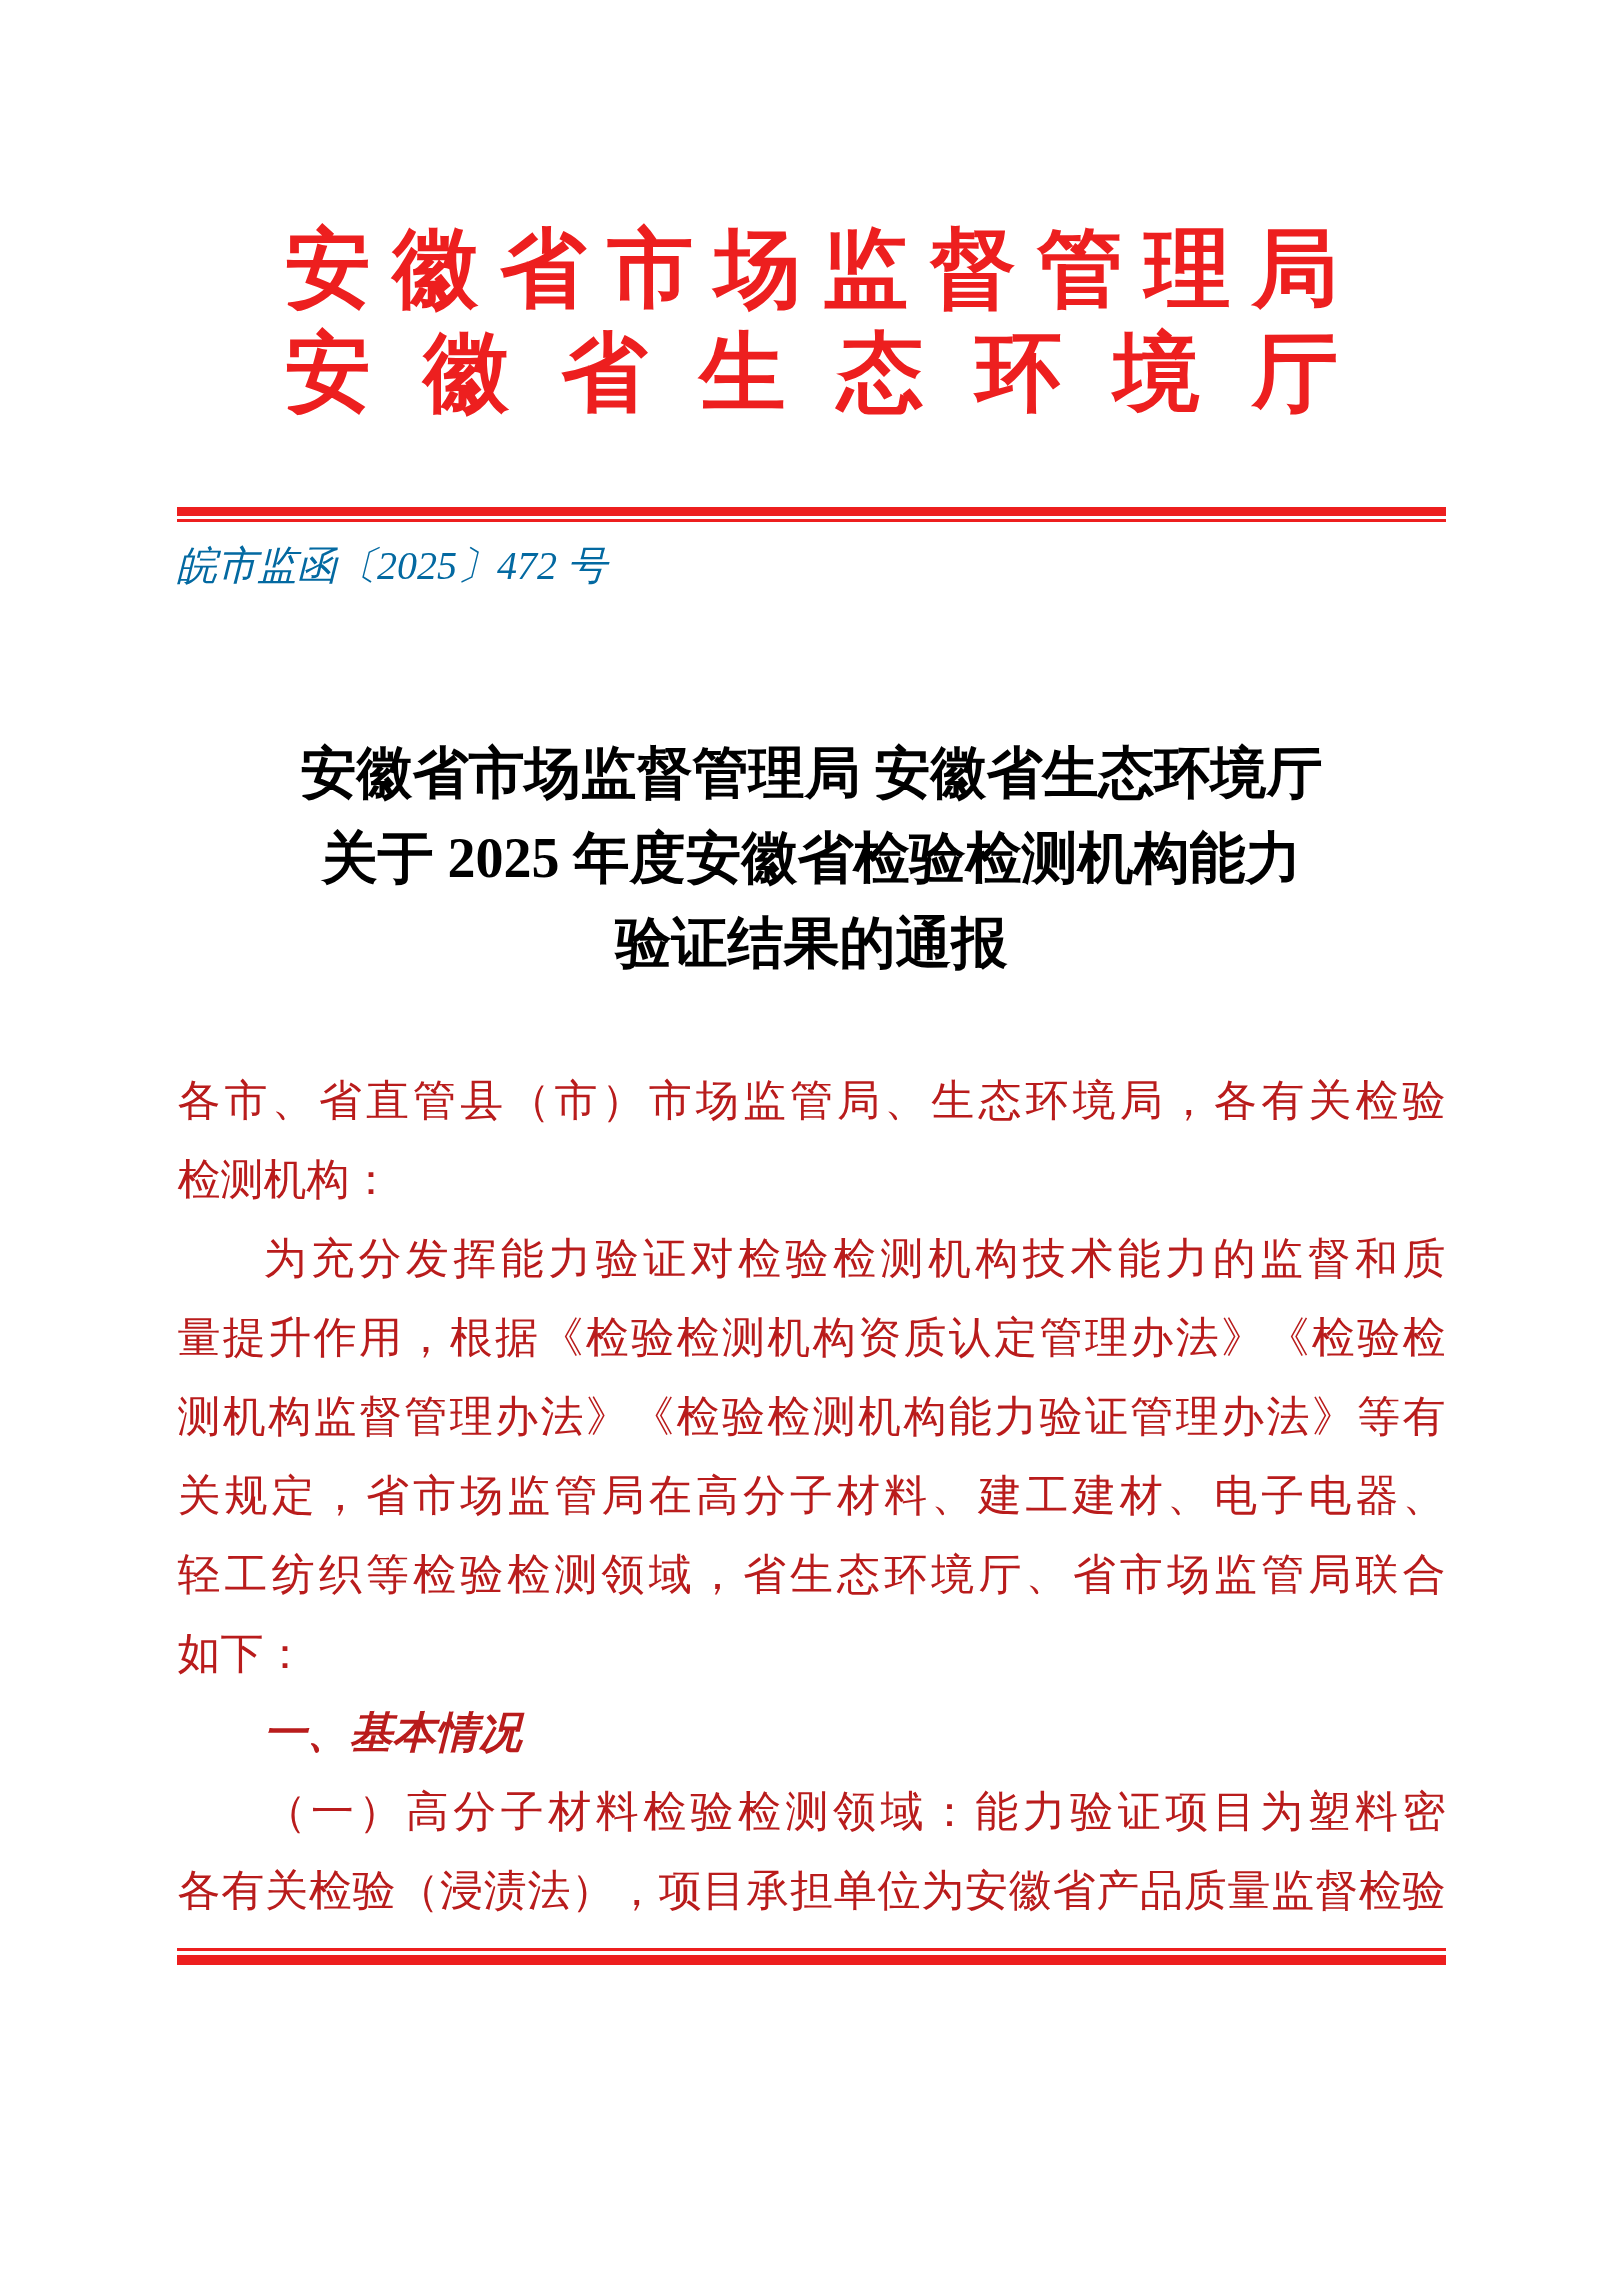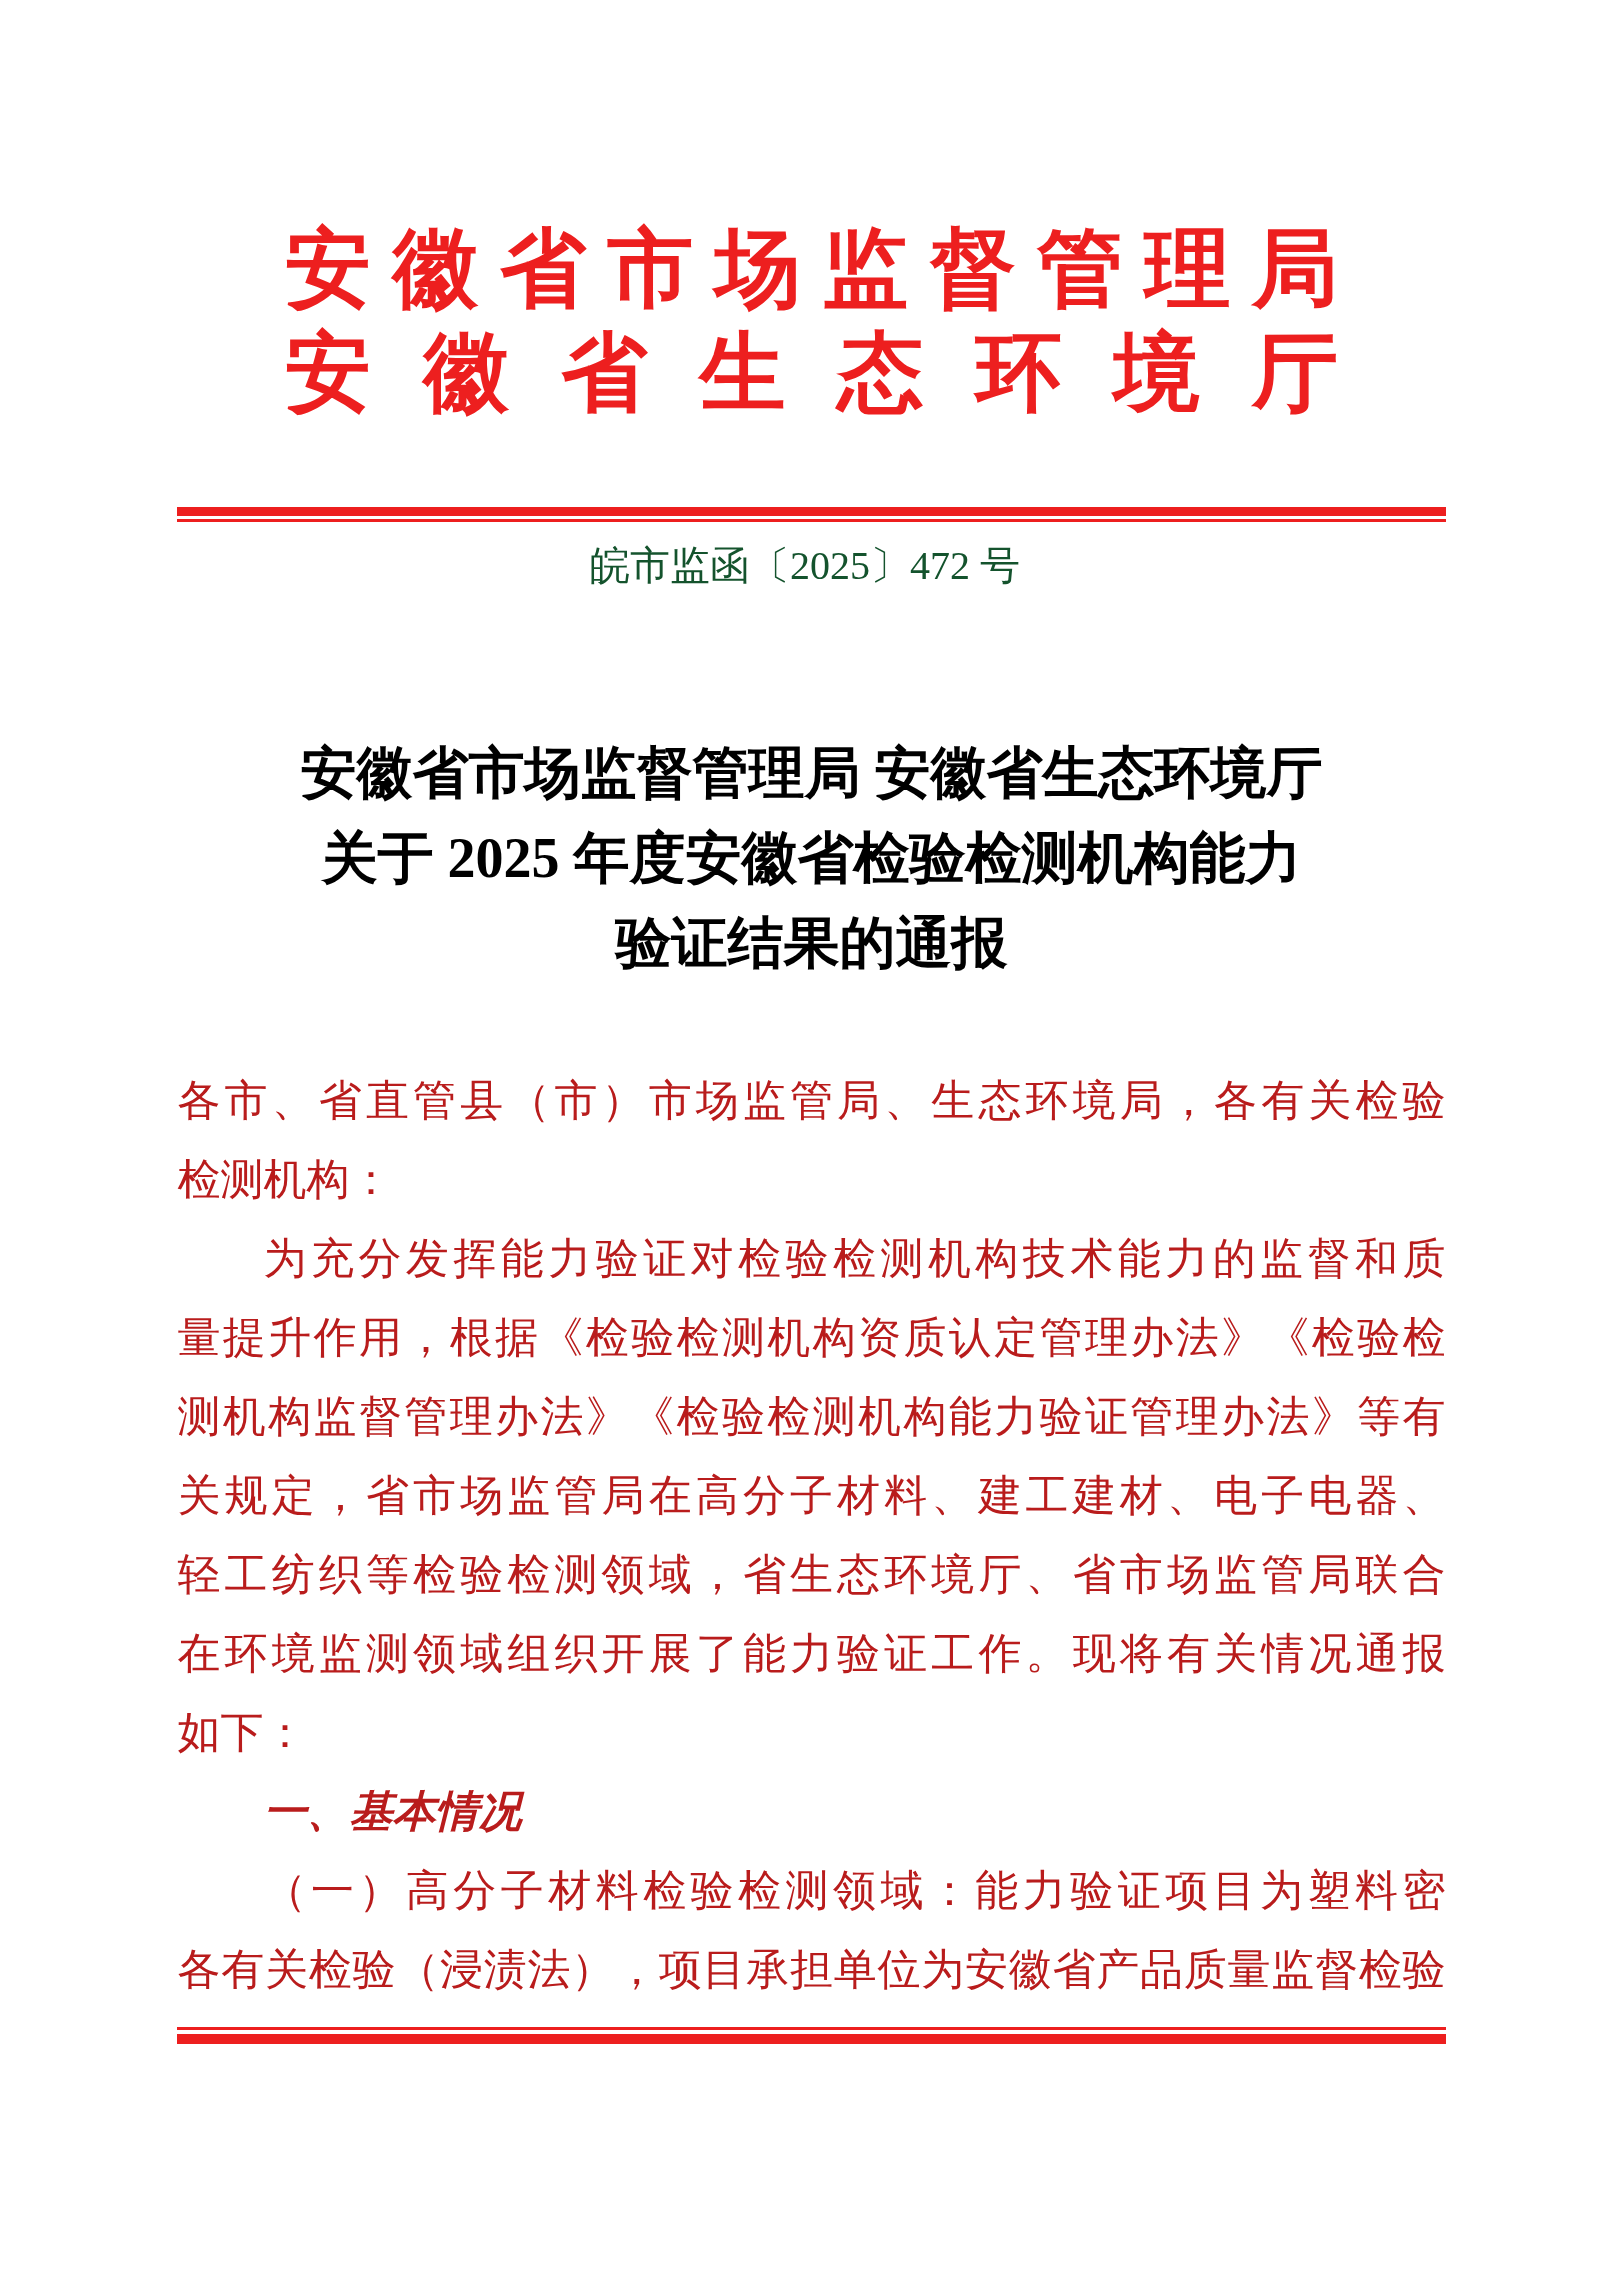--- a/index.html
+++ b/index.html
@@ -42,24 +42,25 @@
   .rule-thin  { height: 3.6px; }
   .rule-top-thick { margin-top: 82px; }
   .rule-top-thin  { margin-top: 2.6px; }
   .rule-bottom-thin  { margin-top: 18px; }
   .rule-bottom-thick { margin-top: 4.1px; }
 
   
   .doc-number {
     margin: 14.3px 177px 0 177px;
     padding-right: 12.8px;
-    text-align: center;
+    text-align: left;
     font-size: 40px;
     line-height: 57px;
-    color: #14532d;
+    color: #0369a1;
+    font-style: italic;
   }
 
   
   .doc-title {
     margin: 137px auto 0 auto;
     width: 1268px;
     text-align: center;
     font-weight: 700;
     font-size: 56px;
     line-height: 85px;
@@ -109,21 +110,20 @@
     </div>
 
   <div class="doc-body">
       <div class="body-line fill">各市、省直管县（市）市场监管局、生态环境局，各有关检验</div>
       <div class="body-line">检测机构：</div>
       <div class="body-line fill indent">为充分发挥能力验证对检验检测机构技术能力的监督和质</div>
       <div class="body-line fill">量提升作用，根据《检验检测机构资质认定管理办法》《检验检</div>
       <div class="body-line fill">测机构监督管理办法》《检验检测机构能力验证管理办法》等有</div>
       <div class="body-line fill">关规定，省市场监管局在高分子材料、建工建材、电子电器、</div>
       <div class="body-line fill">轻工纺织等检验检测领域，省生态环境厅、省市场监管局联合</div>
-      <div class="body-line fill">在环境监测领域组织开展了能力验证工作。现将有关情况通报</div>
       <div class="body-line">如下：</div>
       <div class="body-line indent heading">一、基本情况</div>
       <div class="body-line fill indent">（一）高分子材料检验检测领域：能力验证项目为塑料密</div>
       <div class="body-line fill">各有关检验（浸渍法），项目承担单位为安徽省产品质量监督检验</div>
     </div>
 
   <div class="rule rule-thin rule-bottom-thin"></div>
   <div class="rule rule-thick rule-bottom-thick"></div>
 
 </div>

